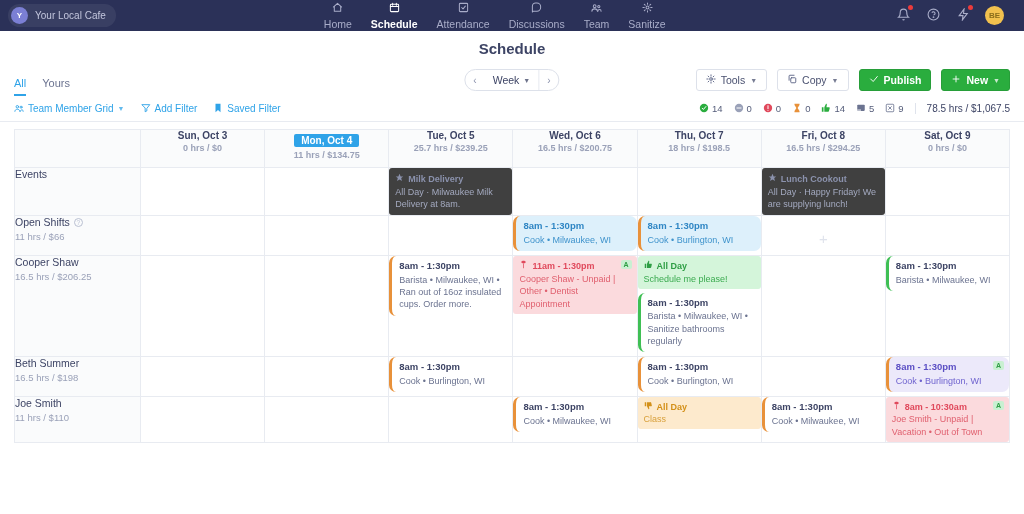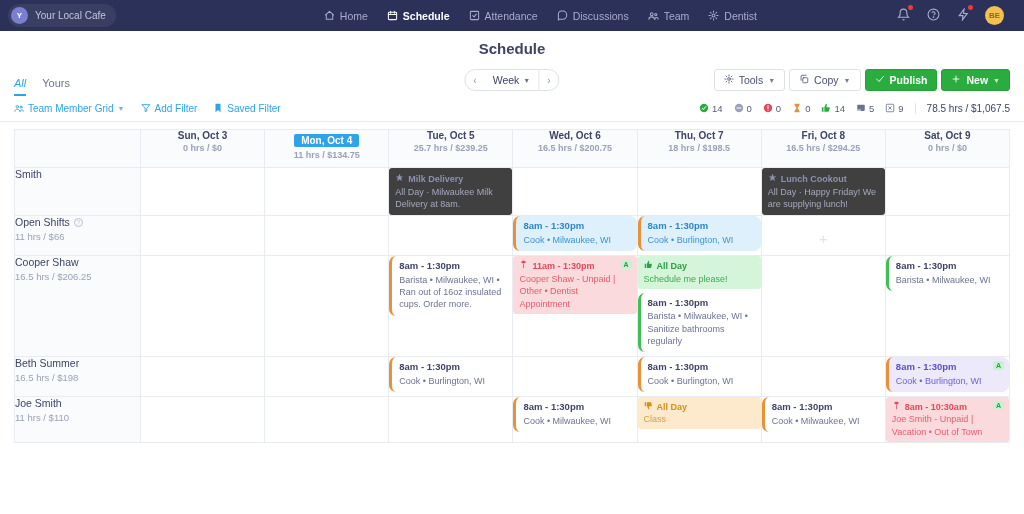--- a/index.html
+++ b/index.html
@@ -21,21 +21,21 @@
   .brand-avatar {
     width: 17px; height: 17px; border-radius: 50%;
     background: #7b7fd4; color: #fff; font-size: 8px;
     display: flex; align-items: center; justify-content: center;
     font-weight: bold;
   }
   .brand-name { color: #c3c6dd; font-size: 10px; margin-left: 7px; }
 
   .navmenu { display: flex; align-items: center; gap: 19px; margin-left: 208px; }
   .navitem { display: flex; align-items: center; gap: 5px; color: #a9adc9;
-             font-size: 10.5px; cursor: pointer; }
+             font-size: 10.5px; cursor: pointer; flex-direction: column; }
   .navitem.active { color: #ffffff; font-weight: bold; }
   .navitem svg { display: block; }
 
   .navright { display: flex; align-items: flex-start; gap: 13px; margin-left: auto; margin-right: 12px; }
   .icon-btn { position: relative; width: 17px; height: 17px;
               display: flex; align-items: center; justify-content: center; cursor: pointer; }
   .dot { position: absolute; top: -1px; right: -1px; width: 5px; height: 5px;
          border-radius: 50%; background: #ec3b3b; }
   .user-avatar { width: 19px; height: 19px; border-radius: 50%; background: #f2c14e;
                  color: #8a6d1a; font-size: 8px; font-weight: bold;
@@ -43,33 +43,33 @@
 
   
   .page-title { text-align: center; font-size: 15px; color: #3d4465;
                 font-weight: bold; padding: 9px 0 7px; }
 
   
   .toolbar { display: flex; align-items: center; padding: 0 14px; height: 32px; position: relative; }
   .tabs { display: flex; gap: 16px; align-items: flex-end; height: 100%; }
   .tab { font-size: 11px; color: #6b7390; cursor: pointer; padding-bottom: 5px;
          border-bottom: 2px solid transparent; }
-  .tab.active { color: #2fa3e8; border-bottom-color: #2fa3e8; font-style: italic; }
+  .tab.active { color: #2fa3e8; border-bottom-color: #2fa3e8; }
 
   .datenav { position: absolute; left: 50%; transform: translateX(-50%);
              display: flex; align-items: center; border: 1px solid #dde1ea;
              border-radius: 14px; height: 22px; background: #fff; overflow: hidden; }
   .datenav > div { display: flex; align-items: center; height: 100%; cursor: pointer; }
   .dn-arrow { padding: 0 8px; color: #8b92ad; font-size: 10px; }
   .dn-mid { padding: 0 9px; border-left: 1px solid #e6e9f0; border-right: 1px solid #e6e9f0;
             gap: 5px; font-size: 10.5px; color: #3d4465; }
   .dn-week { padding: 0 8px; border-right: 1px solid #e6e9f0; gap: 4px;
              font-size: 10.5px; color: #3d4465; }
 
-  .tb-right { margin-left: auto; display: flex; align-items: flex-start; gap: 4px; }
+  .tb-right { margin-left: auto; display: flex; align-items: flex-start; gap: 10px; }
   .btn { display: flex; align-items: center; gap: 5px; height: 22px; padding: 0 9px;
          border-radius: 3px; font-size: 10.5px; cursor: pointer; white-space: nowrap; }
   .btn-light { background: #fff; border: 1px solid #dde1ea; color: #4a5170; }
   .btn-green { background: #2aad3e; color: #fff; font-weight: bold; border: 1px solid #279e39; }
   .caret { font-size: 7px; opacity: .75; }
 
   
   .filterbar { display: flex; align-items: center; padding: 0 14px; height: 26px;
                border-bottom: 1px solid #e8ebf1; }
   .fitem { display: flex; align-items: center; gap: 4px; font-size: 10px;
@@ -201,21 +201,21 @@
         </span>
      <span>Team</span>
    </div>
       <div class="navitem">
      <span>
           <svg width="11" height="11" viewBox="0 0 24 24" fill="none" stroke="#a9adc9" stroke-width="2.2" stroke-linecap="round" stroke-linejoin="round">
             <circle cx="12" cy="12" r="3.2"></circle>
             <path d="M12 2v3M12 19v3M2 12h3M19 12h3M5 5l2 2M17 17l2 2M19 5l-2 2M7 17l-2 2"></path>
           </svg>
         </span>
-     <span>Dentist</span>
+     <span>Sanitize</span>
    </div>
     </div>
   <div class="navright">
     <div class="icon-btn">
       <svg width="13" height="13" viewBox="0 0 24 24" fill="none" stroke="#a9adc9" stroke-width="2">
         <path d="M18 8a6 6 0 1 0-12 0c0 7-3 9-3 9h18s-3-2-3-9"></path>
           <path d="M13.7 21a2 2 0 0 1-3.4 0"></path>
       </svg>
       <span class="dot"></span>
     </div>
@@ -396,21 +396,21 @@
           </th>
           <th class="dayhead">
             <div class="dname">Sat, Oct 9</div>
                   <div class="dsub">0 hrs / $0</div>
           </th>
         </tr>
     </thead>
     <tbody id="gridbody">
         <tr>
           <td class="col-name rowlabel">
-            <div class="rname">Smith
+            <div class="rname">Events
       </div>
     </td>
           <td class="cell"></td>
           <td class="cell"></td>
           <td class="cell">
             <div class="event">
       <div class="etitle">
         <span><svg width="9" height="9" viewBox="0 0 24 24" fill="#8b92ad">
                     <path d="M12 2l3 7h7l-5.5 4.5L18.5 21 12 17l-6.5 4 2-7.5L2 9h7z"></path>
                   </svg></span>Milk Delivery</div>

